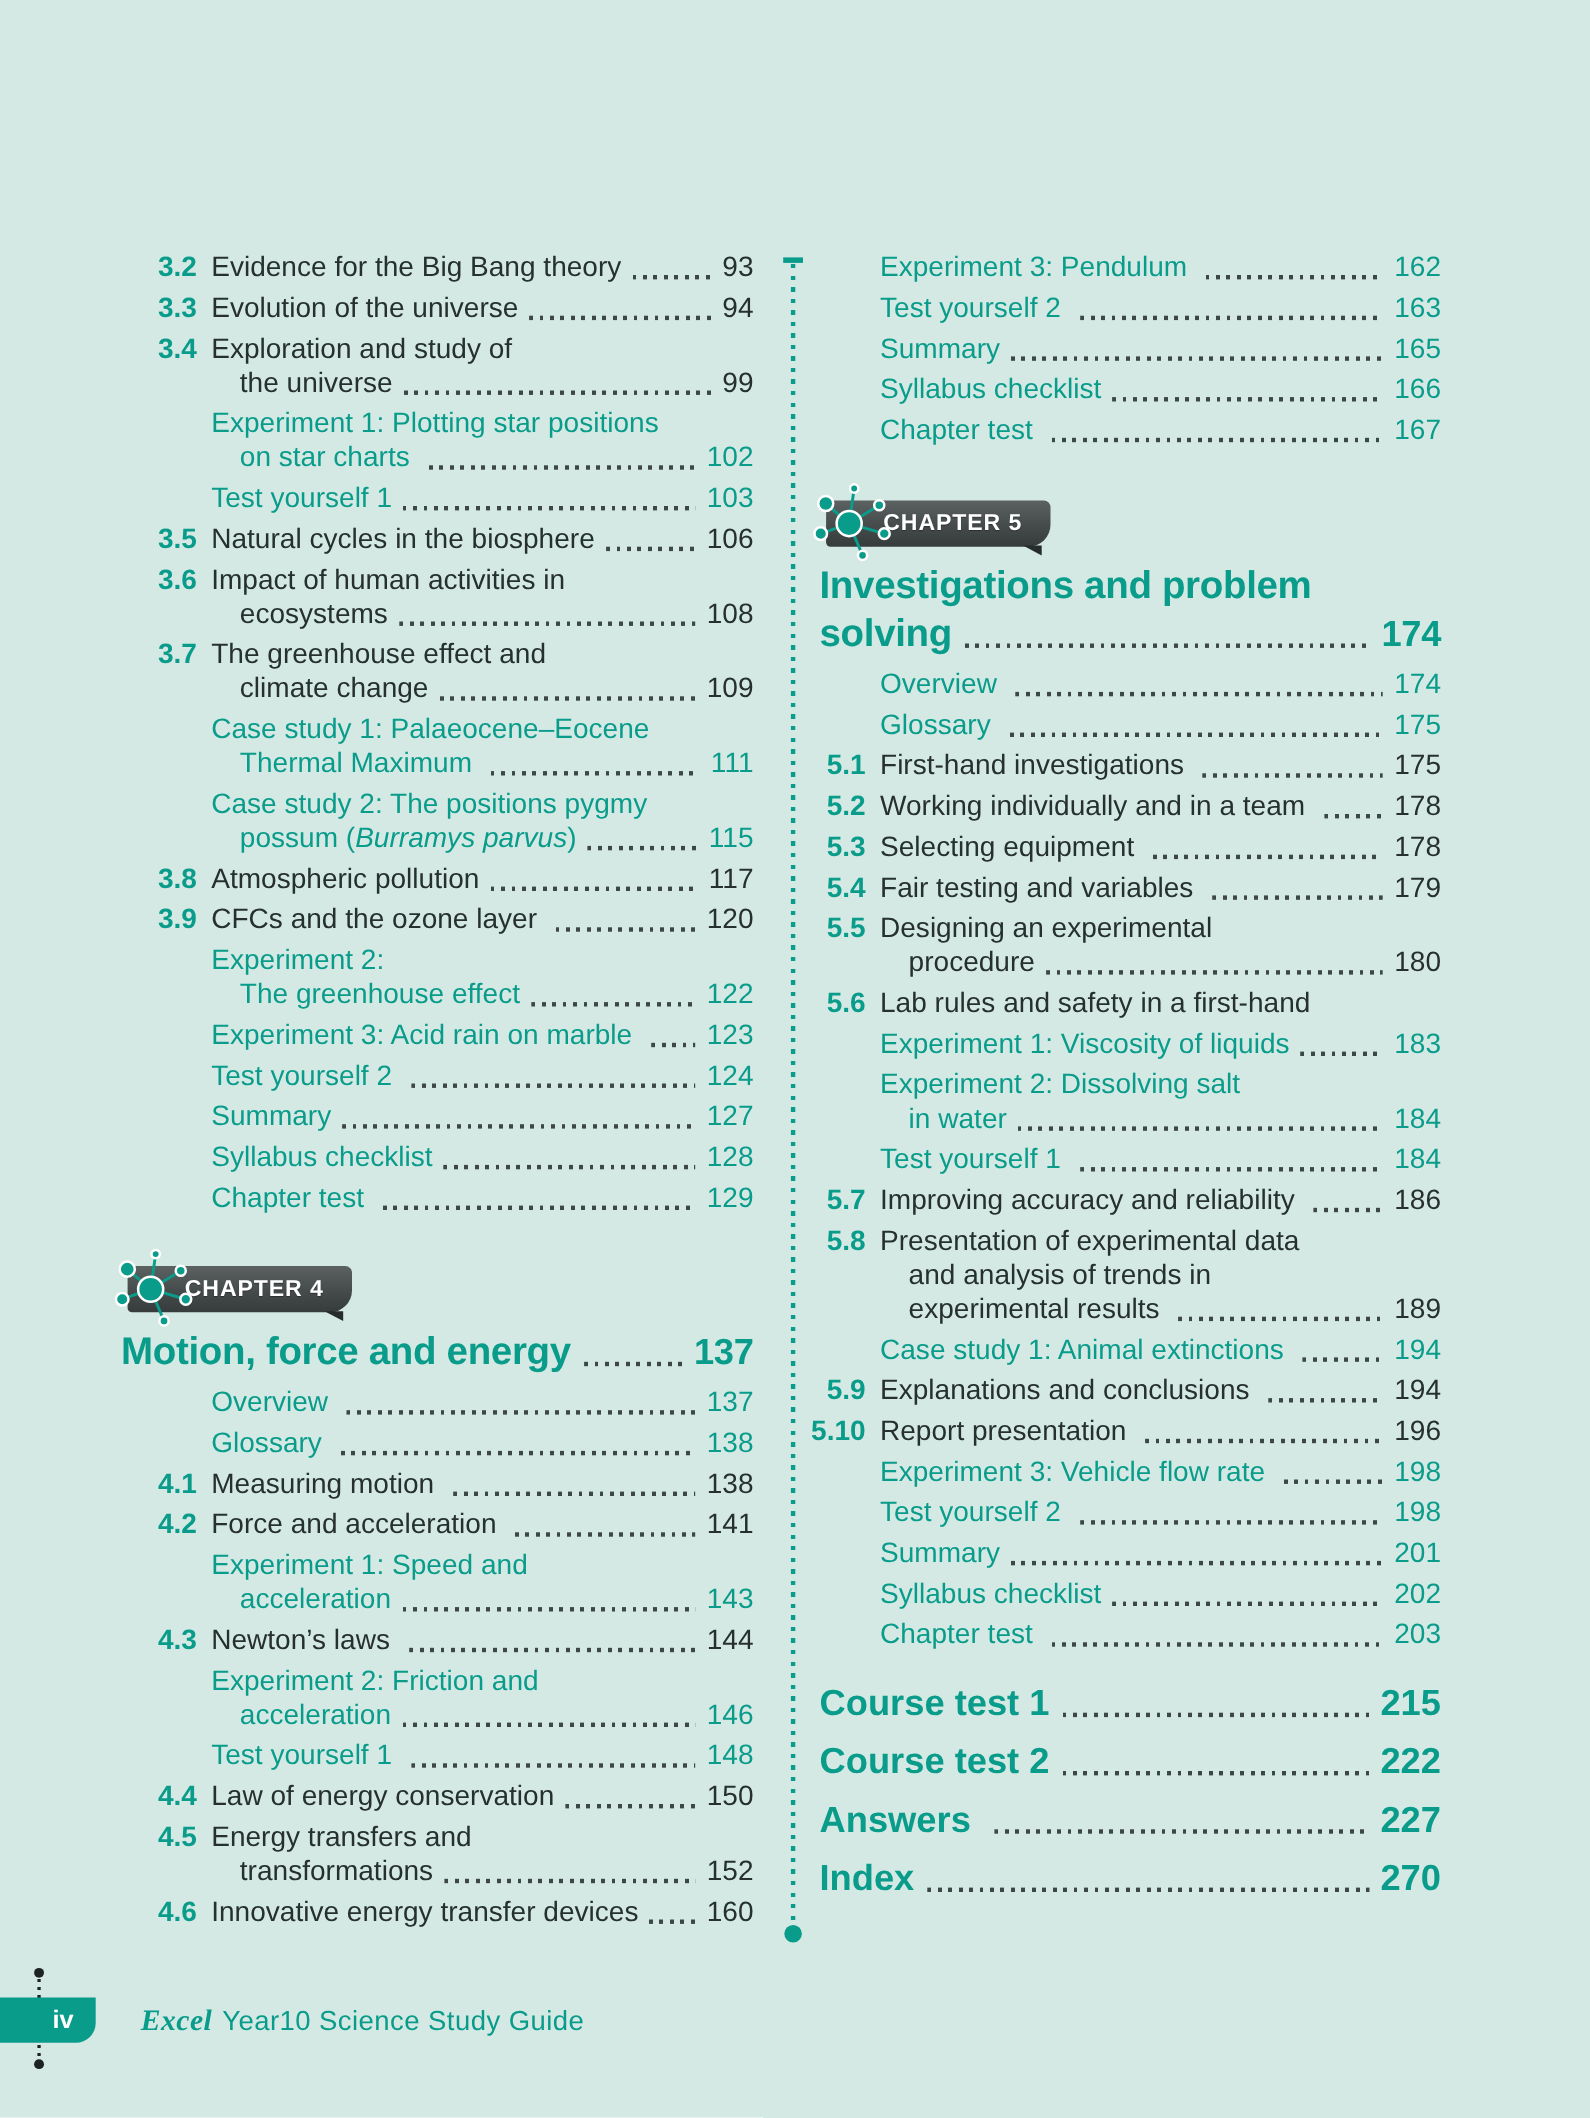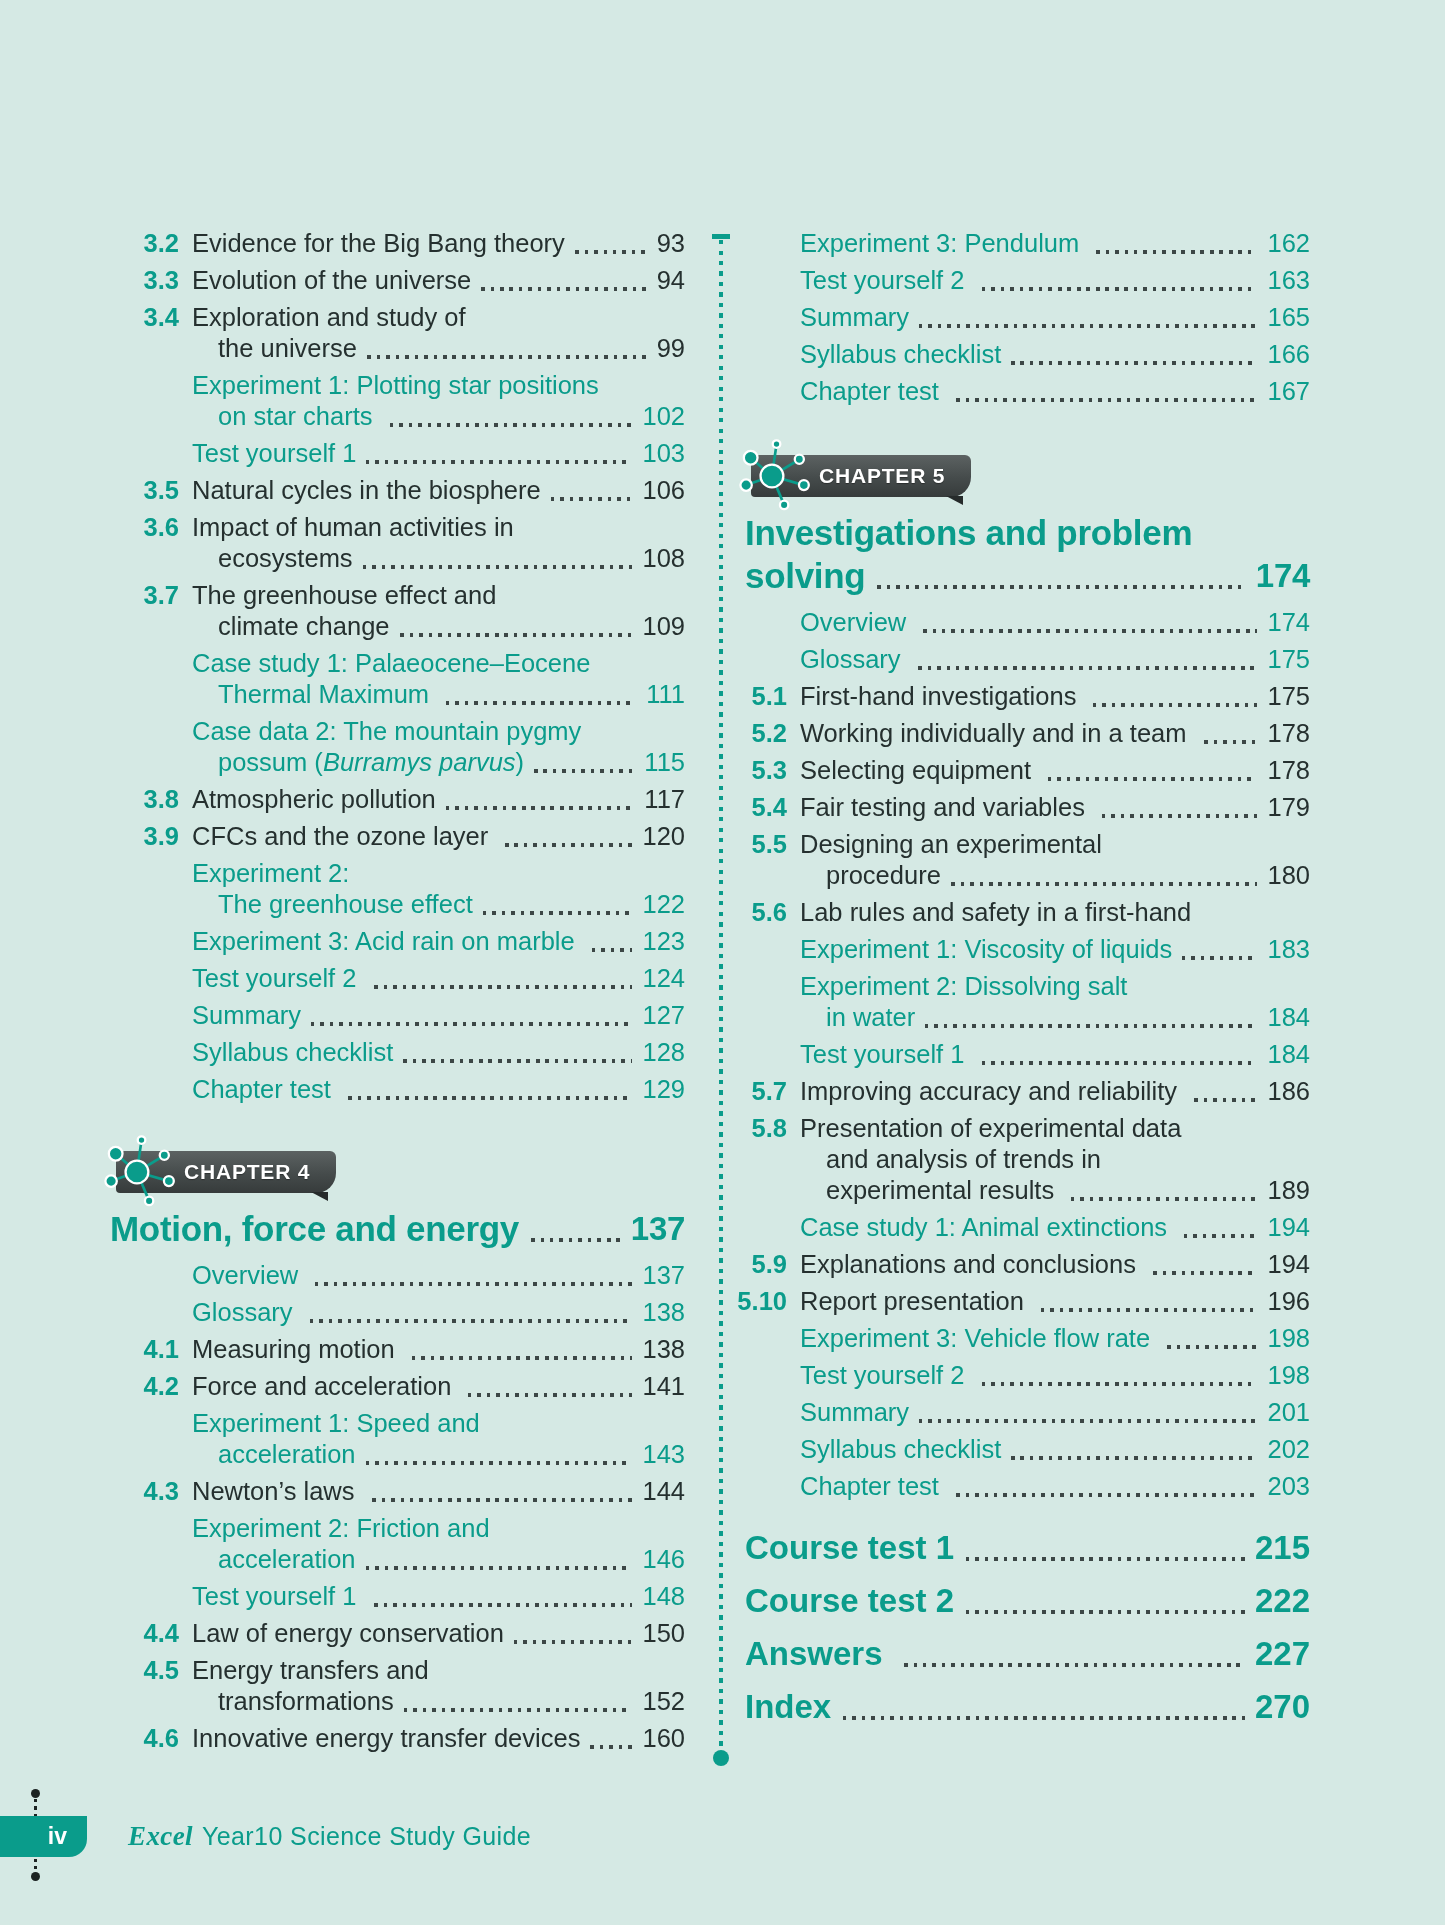--- a/index.html
+++ b/index.html
@@ -37,21 +37,21 @@
   
   .backmatter{margin-top:26px;}
   .backmatter .entry{margin-bottom:13px;color:var(--accent);}
   .backmatter .line{font-size:33px;line-height:40px;font-weight:bold;}
   .backmatter .leader{margin:0 2px 7px 12px;}
   .backmatter .page-num{color:var(--accent);}
   
   .badge{position:relative;width:max-content;height:42px;margin:46px 0 14px 0;}
   .col-right .badge{margin-top:48px;}
   .banner{position:relative;margin-left:6px;height:42px;display:flex;align-items:center;
-          padding:0 26px 0 68px;color:#fff;font-weight:bold;font-size:21px;letter-spacing:.8px;
+          padding:0 26px 0 52px;color:#fff;font-weight:bold;font-size:21px;letter-spacing:.8px;
           background:linear-gradient(180deg,var(--badge-hi),var(--badge-mid) 55%,var(--badge-lo));
           border-radius:4px 6px 20px 4px;text-shadow:0 1px 1px rgba(0,0,0,.35);}
   .banner::after{content:"";position:absolute;right:8px;bottom:-8px;width:0;height:0;
           border-top:9px solid var(--fold);border-left:17px solid transparent;}
   .molecule{position:absolute;left:-8px;top:-17px;width:76px;height:76px;color:var(--accent);z-index:2;}
   
   .divider{position:absolute;left:719px;top:240px;width:4px;height:1510px;
            background:repeating-linear-gradient(to bottom,var(--accent) 0 4px,transparent 4px 10.5px);}
   .divider::before{content:"";position:absolute;left:-7px;top:-6px;width:18px;height:5px;background:var(--accent);}
   .divider::after{content:"";position:absolute;left:-6px;bottom:-16px;width:16px;height:16px;
@@ -175,21 +175,21 @@
             <div class="line cont">
               <span class="seg">Thermal Maximum </span>
               <span class="leader"></span>
               <span class="page-num">111</span>
             </div>
           </div>
         </div>
         <div class="entry sub">
           <div class="body">
             <div class="line">
-              <span class="seg">Case data 2: The mountain pygmy</span>
+              <span class="seg">Case study 2: The positions pygmy</span>
             </div>
             <div class="line cont">
               <span class="seg">possum (</span>
               <em class="seg">Burramys parvus</em>
               <span class="seg">)</span>
               <span class="leader"></span>
               <span class="page-num">115</span>
             </div>
           </div>
         </div>

